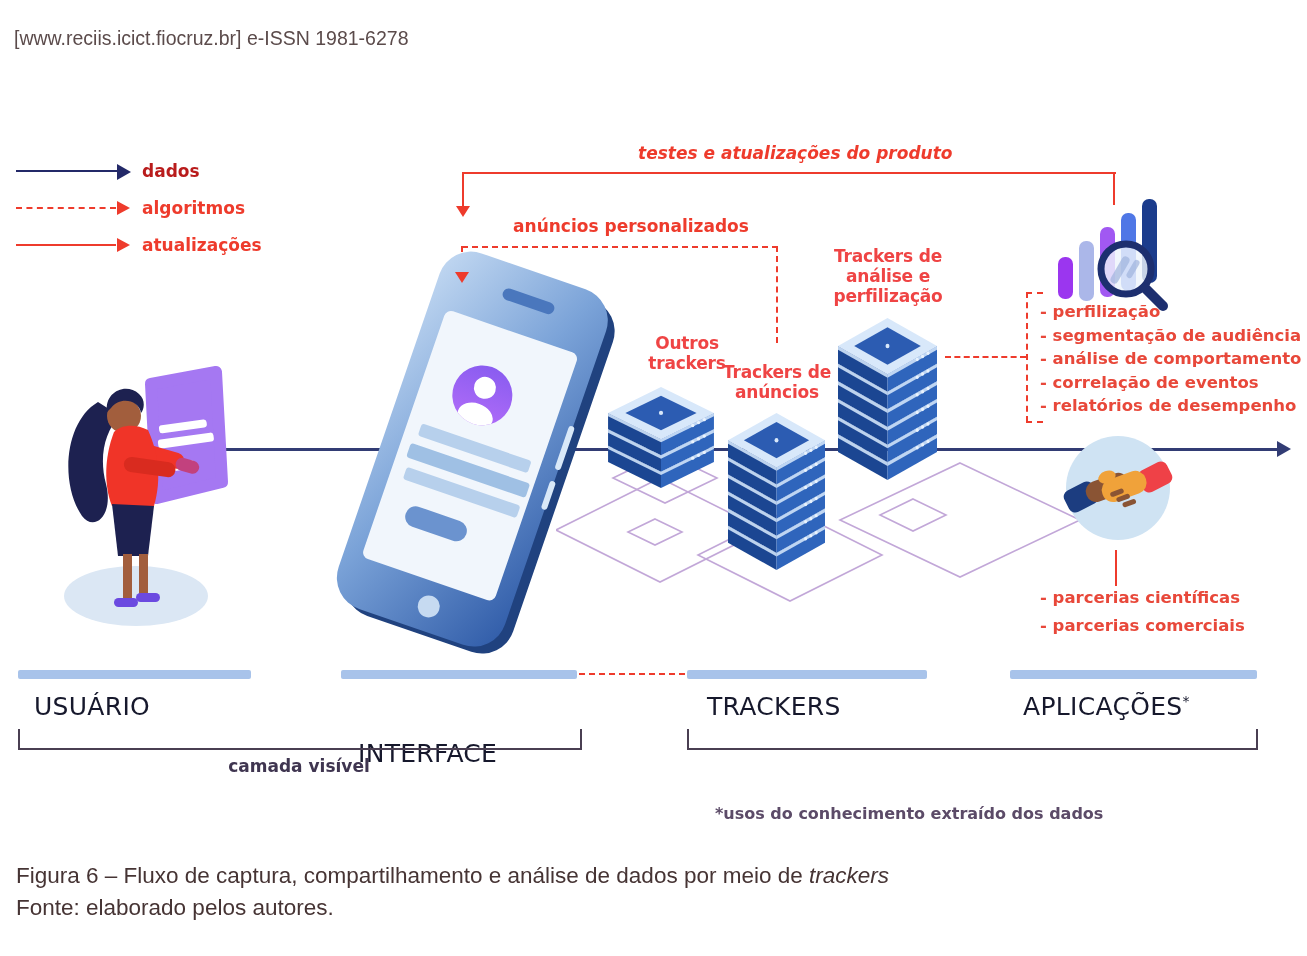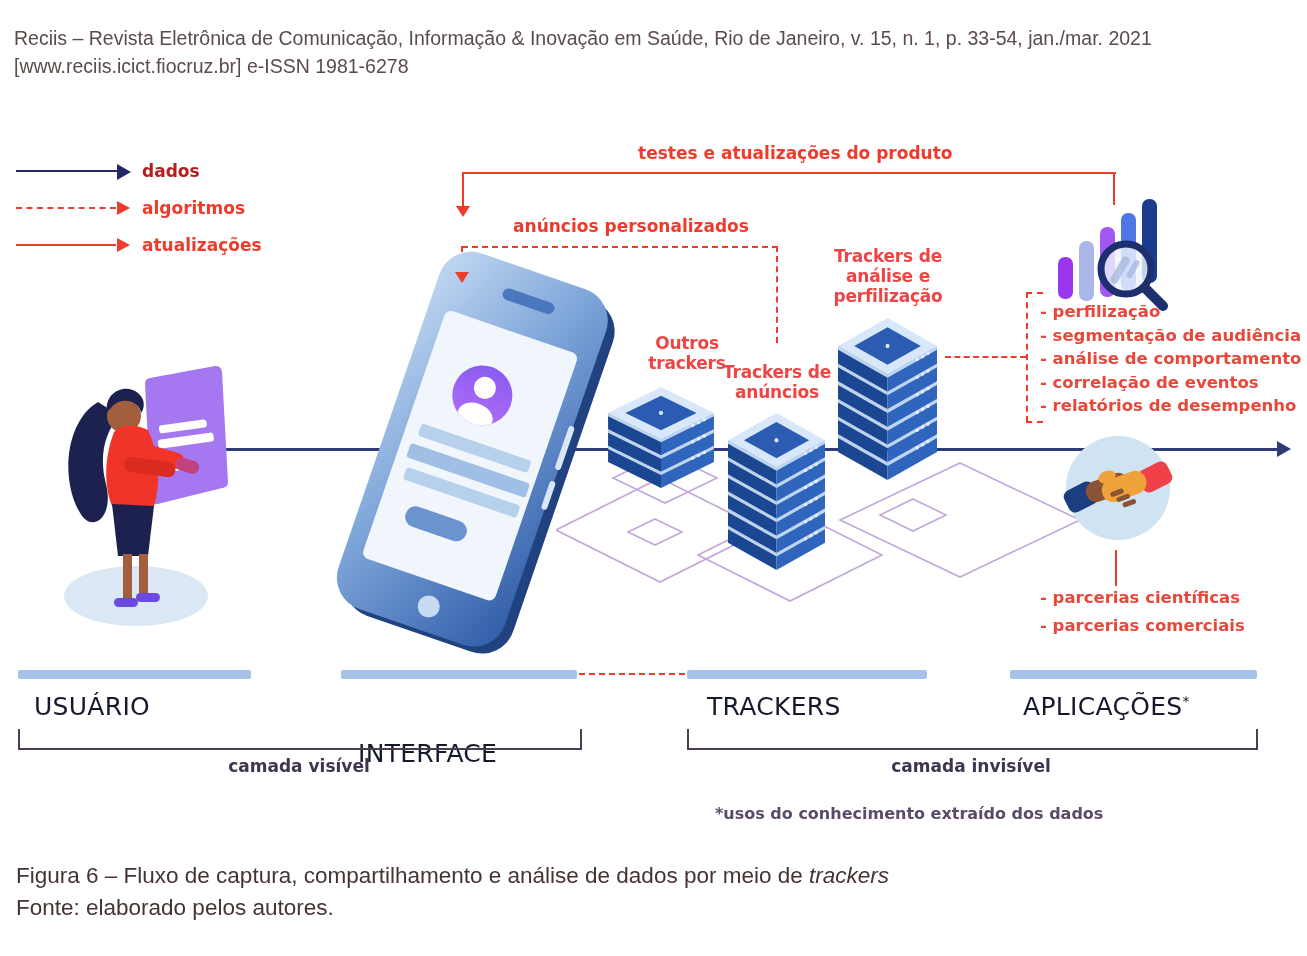--- a/index.html
+++ b/index.html
@@ -39,37 +39,36 @@
   .ah-right-navy{width:0;height:0;border-top:8px solid transparent;border-bottom:8px solid transparent;
                  border-left:14px solid #232968;}
   .z1{z-index:1}.z2{z-index:2}.z3{z-index:3}.z4{z-index:4}
 </style>
 </head>
 <body>
 
 <div id="page">
 
   <div class="abs journal-head">
-    <div>Reciis – Revista Eletrônica de Comunicação, Informação &amp; Inovação em Saúde, Rio de Janeiro, v. 15, n. 1, p. 33-54, jan./mar. 2021</div>
     <div>[www.reciis.icict.fiocruz.br] e-ISSN 1981-6278</div>
   </div>
 
   <div class="abs navy-line" style="left:16px;top:170px;width:102px;border-top-width:2.5px;border-color:#232968;"></div>
   <div class="abs ah-right-navy" style="left:117px;top:164px;"></div>
   <div class="abs legend-label" style="left:142px;top:161px;color:#b91c1c;">dados</div>
 
   <div class="abs red-dash-h" style="left:16px;top:207px;width:100px;"></div>
   <div class="abs ah-right-red" style="left:117px;top:201px;"></div>
   <div class="abs legend-label" style="left:142px;top:198px;color:#ee3b2c;">algoritmos</div>
 
   <div class="abs red-solid-h" style="left:16px;top:244px;width:100px;"></div>
   <div class="abs ah-right-red" style="left:117px;top:238px;"></div>
   <div class="abs legend-label" style="left:142px;top:235px;color:#ee3b2c;">atualizações</div>
 
-  <div class="abs flow-label" style="left:638px;top:143px;width:300px;text-align:right;">testes e atualizações do produto</div>
+  <div class="abs flow-label" style="left:638px;top:143px;width:300px;text-align:right;font-style:italic;">testes e atualizações do produto</div>
   <div class="abs red-solid-h z2" style="left:463px;top:172px;width:653px;"></div>
   <div class="abs red-solid-v z2" style="left:462px;top:172px;height:35px;"></div>
   <div class="abs ah-down-red z4" style="left:456px;top:206px;"></div>
   <div class="abs red-solid-v z2" style="left:1113px;top:172px;height:33px;"></div>
 
   <div class="abs flow-label" style="left:481px;top:216px;width:300px;text-align:center;">anúncios personalizados</div>
   <div class="abs red-dash-h z2" style="left:462px;top:246px;width:316px;"></div>
   <div class="abs red-dash-v z2" style="left:461px;top:246px;height:26px;"></div>
   <div class="abs ah-down-red z4" style="left:455px;top:272px;"></div>
   <div class="abs red-dash-v z2" style="left:776px;top:246px;height:97px;"></div>
@@ -255,21 +254,20 @@
   <div class="abs bar" style="left:1010px;top:670px;width:247px;"></div>
 
   <div class="abs col-label" style="left:34px;top:692px;width:200px;">USUÁRIO</div>
   <div class="abs col-label" style="left:358px;top:692px;width:200px;margin-top:47px;">INTERFACE</div>
   <div class="abs col-label" style="left:707px;top:692px;width:200px;">TRACKERS</div>
   <div class="abs col-label" style="left:1023px;top:692px;width:220px;"><span>APLICAÇÕES</span><sup style="font-size:14px;">*</sup></div>
 
   <div class="abs bracket" style="left:18px;top:729px;width:560px;height:19px;"></div>
   <div class="abs bracket" style="left:687px;top:729px;width:567px;height:19px;"></div>
   <div class="abs layer-label" style="left:149px;top:756px;width:300px;">camada visível</div>
-  <div class="abs layer-label" style="left:821px;top:756px;width:300px;">camada invisível</div>
 
   <div class="abs footnote" style="left:687px;top:804px;margin-left:28px;">*usos do conhecimento extraído dos dados</div>
 
   <div class="abs caption" style="left:16px;top:860px;">
     <div><span>Figura 6 – Fluxo de captura, compartilhamento e análise de dados por meio de </span><i>trackers</i></div>
     <div>Fonte: elaborado pelos autores.</div>
   </div>
 
 </div>
 

